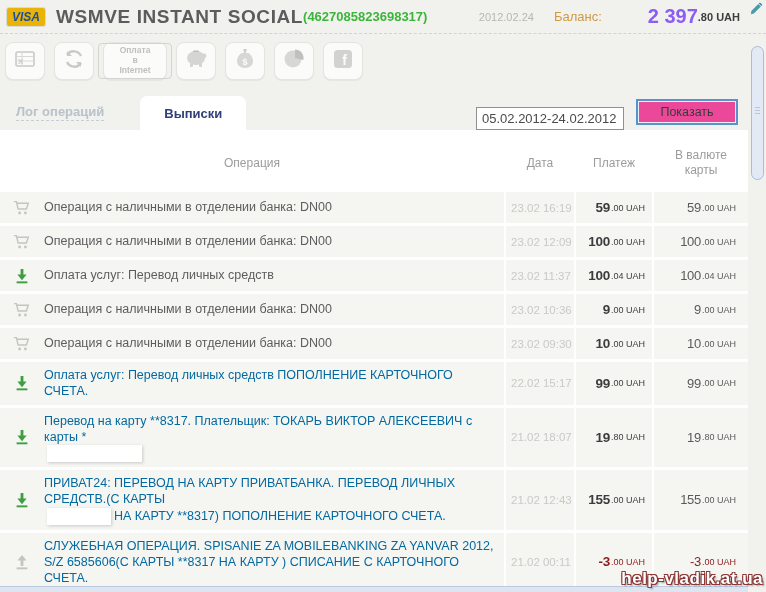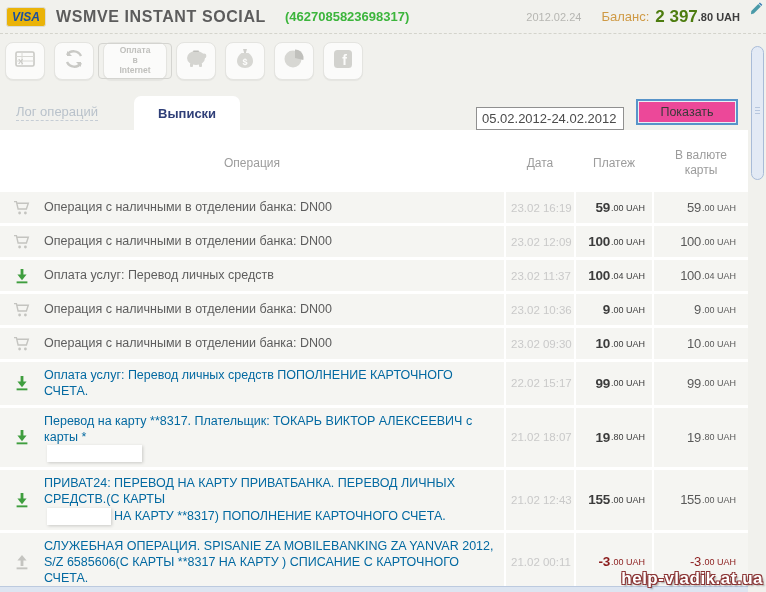--- a/index.html
+++ b/index.html
@@ -5,41 +5,41 @@
   * { box-sizing: border-box; margin: 0; padding: 0; }
   html,body { width:766px; height:592px; overflow:hidden; }
   body { font-family: "Liberation Sans", sans-serif; }
   .app { position:relative; width:766px; height:592px; background:#f1f1ed; overflow:hidden; }
 
   
   .header { height:34px; display:flex; align-items:center; padding:0 26px 0 6px;
             border-bottom:1px dashed #d4d4cc; }
   .visa-badge { background:#eab308; border:1px solid #dcdcd6; border-radius:3px; padding:2px 5px;
                 font-style:italic; font-weight:bold; color:#1b4f9e; font-size:12px; margin-right:10px; }
-  .card-name { font-weight:bold; color:#5c5c5c; font-size:16px; letter-spacing:.6px; margin-right:19px; }
+  .card-name { font-weight:bold; color:#5c5c5c; font-size:19px; letter-spacing:.6px; margin-right:0; }
   .card-number { color:#3cb53c; font-size:13px; font-weight:bold; }
   .spacer { flex:1; }
   .h-date { color:#b6b6b2; font-size:11px; margin-right:20px; }
   .balance-label { color:#cf9a45; font-size:13px; margin-right:6px; }
-  .balance-int { font-weight:bold; font-size:17px; color:#4d7c0f; }
+  .balance-int { font-weight:bold; font-size:20px; color:#8b5cf6;margin-left:40px; }
   .balance-frac { font-weight:bold; font-size:11px; color:#3e3e3e; }
   .corner-icon { position:absolute; top:2px; right:3px; width:14px; height:14px; cursor:pointer; }
 
   
   .toolbar { display:flex; gap:9px; padding:8px 0 4px 5px; }
   .tbtn { width:40px; height:38px; background:#fbfbfa; border:1px solid #e4e4e0; border-radius:8px;
           display:flex; align-items:center; justify-content:center;
           box-shadow:0 1px 1px rgba(0,0,0,.05); cursor:pointer; }
   .tbtn.internet { width:64px; }
   .internet-label { border:1px solid #d4d4d0; border-radius:4px; padding:2px 20px; text-align:center;
                     color:#c0c0bd; font-size:8.5px; line-height:1.15; font-weight:bold; }
 
   
   .tabs-row { display:flex; align-items:center; margin-top:10px; padding-left:16px; height:36px; }
-  .tab-log { color:#b9c2cb; font-weight:normal; font-size:13px; border-bottom:1px dashed #c5cdd5;
+  .tab-log { color:#b9c2cb; font-weight:bold; font-size:13px; border-bottom:1px dashed #c5cdd5;
              padding-bottom:1px; margin-right:36px; cursor:pointer; }
   .tab-statements { align-self:flex-end; background:#fff; border-radius:7px 7px 0 0; color:#2f3f78;
                     font-weight:bold; font-size:13px; padding:10px 24px 9px; cursor:pointer; }
   .filter { margin-left:auto; display:flex; align-items:center; gap:12px; padding-right:28px; }
   .date-input { width:148px; height:23px; border:1px solid #909090; background:#fff; color:#4a4a4a;
                 font-size:13px; padding:1px 5px; font-family:"Liberation Sans",sans-serif;margin-top:12px; }
   .show-btn { width:102px; height:26px; background:#ec4899; border:2px solid #5894c9;
               box-shadow:inset 0 0 0 1px #e9eff6; font-size:12.5px; color:#3a3a3a;
               font-family:"Liberation Sans",sans-serif; cursor:pointer; }
 

